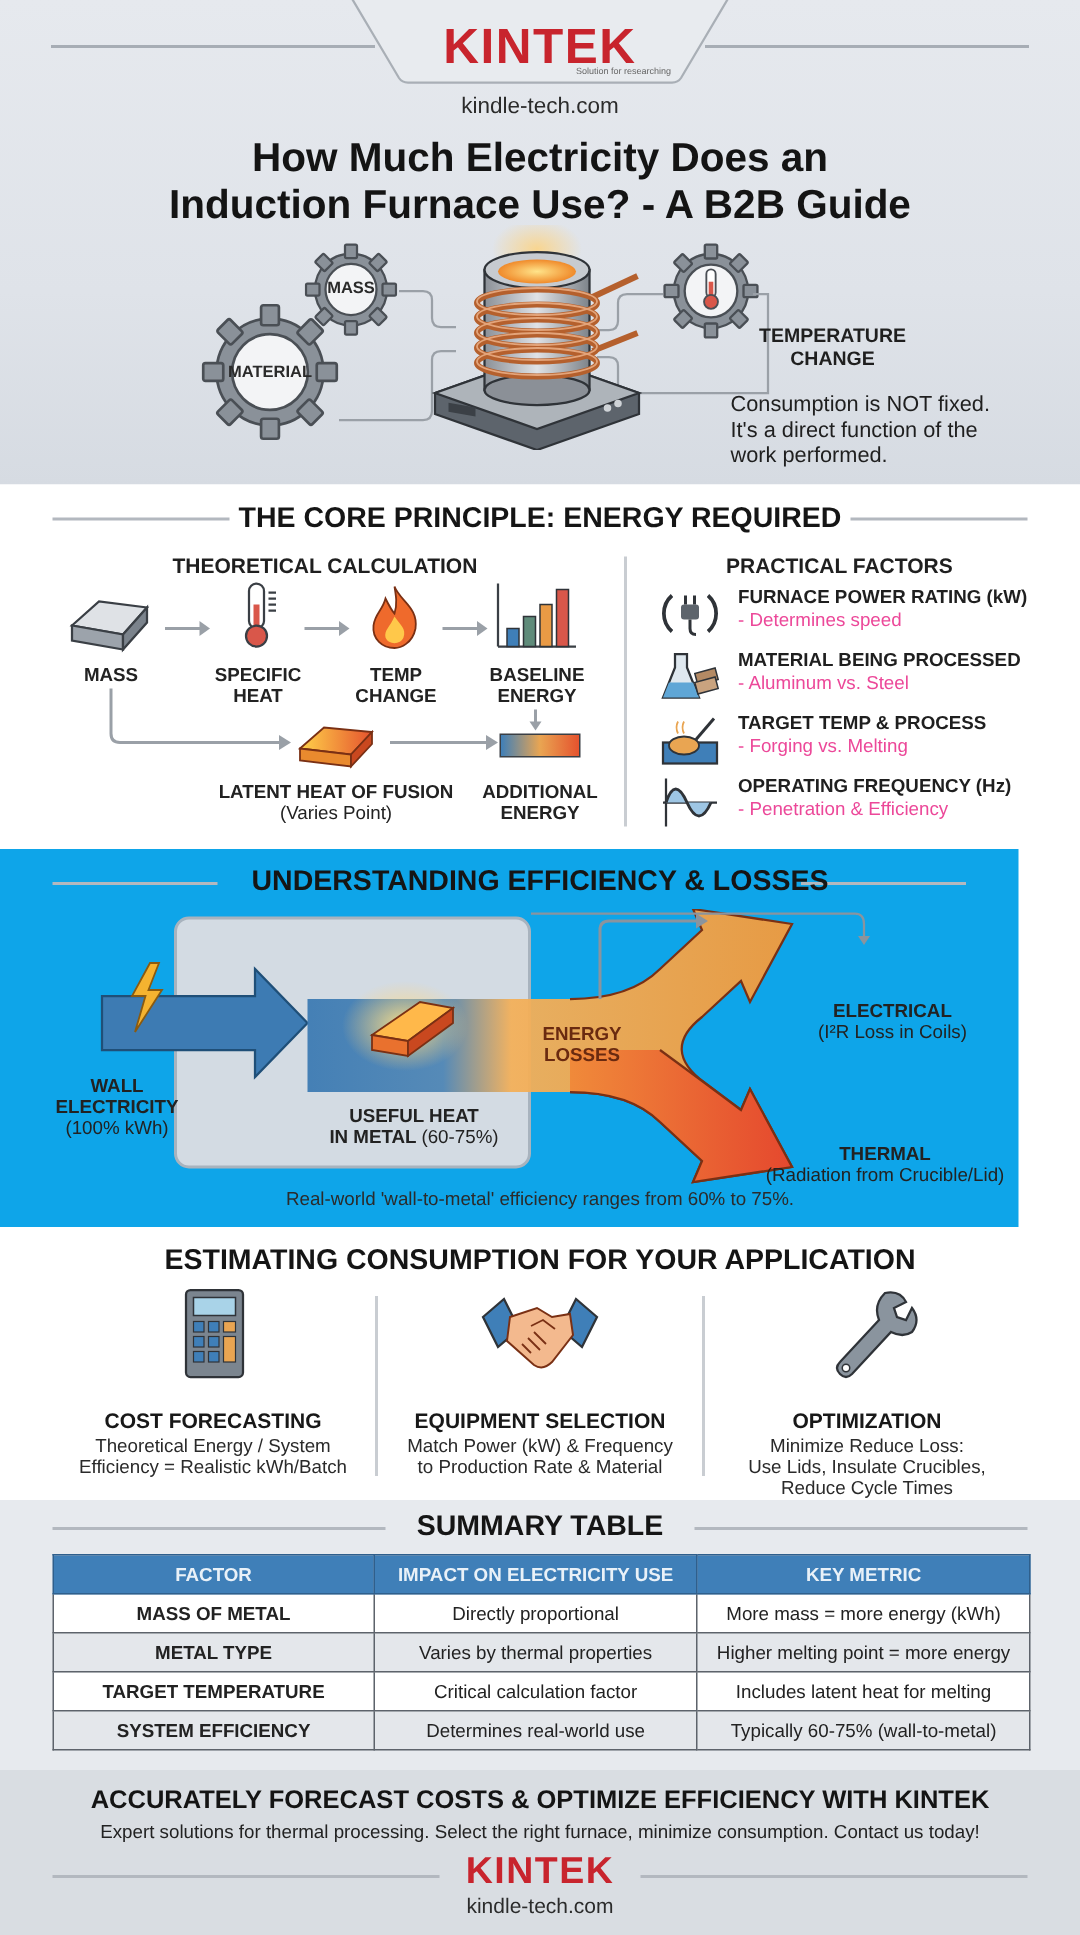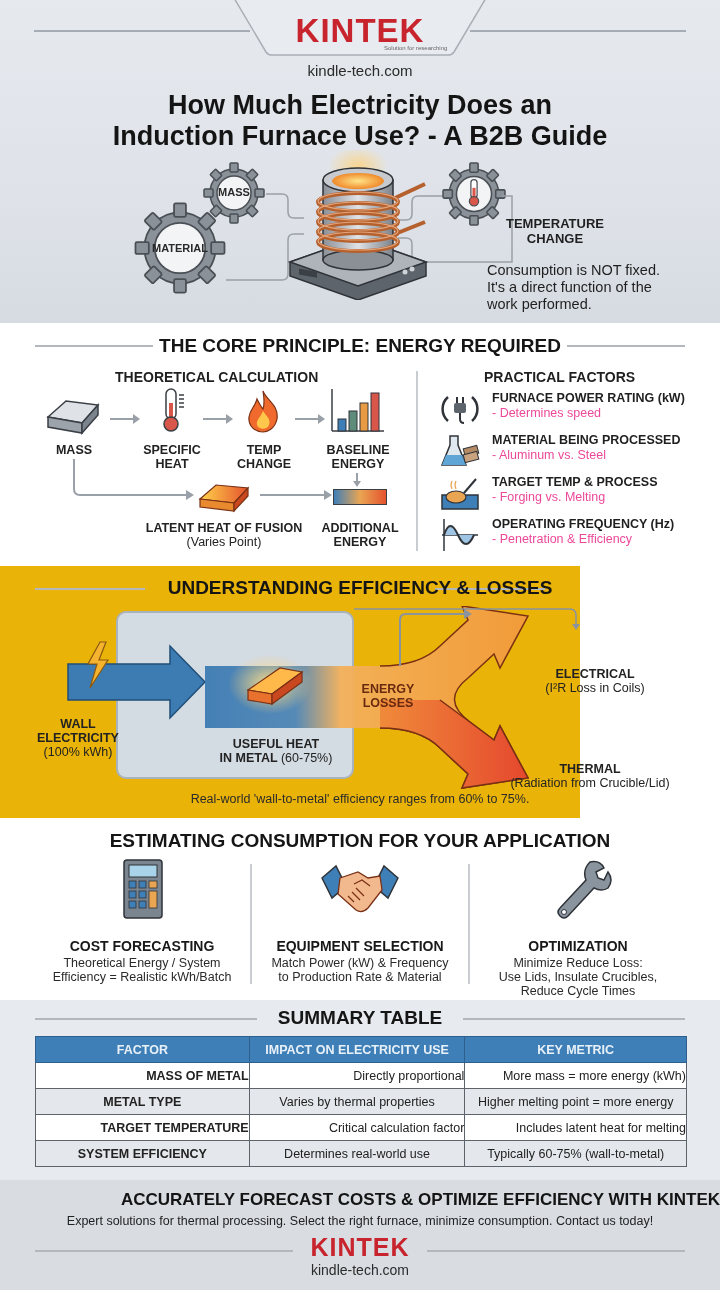--- a/index.html
+++ b/index.html
@@ -35,46 +35,46 @@
   .flow-sub { font-weight: normal; }
   .arrow-h { position: absolute; height: 2px; background: #9aa0a7; }
   .arrow-h::after { content: ""; position: absolute; right: -2px; top: -4px; border-left: 7px solid #9aa0a7; border-top: 5px solid transparent; border-bottom: 5px solid transparent; }
   .vdiv { position: absolute; left: 416px; top: 48px; width: 2px; height: 180px; background: #c9cdd2; }
   .factor { position: absolute; left: 440px; width: 270px; height: 38px; }
   .factor .ico { position: absolute; left: 0; top: 0; width: 40px; height: 36px; }
   .factor .fname { position: absolute; left: 52px; top: 0; font-weight: bold; font-size: 12.5px; color: #1f1f1f; white-space: nowrap; }
   .factor .fdesc { position: absolute; left: 52px; top: 15px; font-size: 12.5px; color: #ec4899; white-space: nowrap; }
 
   
-  .eff { position: absolute; left: 0; top: 566px; width: 580px; height: 252px; background: #eab308; }
+  .eff { position: absolute; left: 0; top: 566px; width: 679px; height: 252px; background: #0ea5e9; }
   .eff-box { position: absolute; left: 116px; top: 45px; width: 238px; height: 168px; background: #d3dbe3; border: 2px solid #a8b3be; border-radius: 10px; }
   .eff-label { position: absolute; font-weight: bold; font-size: 12.5px; line-height: 14px; text-align: center; color: #222; }
   .eff-label .n { font-weight: normal; }
   .eff-foot { position: absolute; left: 0; top: 226px; width: 720px; text-align: center; font-size: 12.5px; color: #2b2b2b; }
 
   
   .est { position: absolute; left: 0; top: 818px; width: 720px; height: 182px; background: #ffffff; }
   .est-col { position: absolute; top: 40px; width: 220px; text-align: center; }
   .est-col .ico { width: 80px; height: 62px; margin: 0 auto; }
   .est-col .t { font-weight: bold; font-size: 14px; margin-top: 14px; color: #181818; }
   .est-col .d { font-size: 12.5px; line-height: 14px; color: #2a2a2a; margin-top: 2px; }
   .est-div { position: absolute; top: 46px; width: 2px; height: 120px; background: #c9cdd2; }
 
   
   .tbl-sec { position: absolute; left: 0; top: 1000px; width: 720px; height: 180px; background: #e7eaee; }
   table { position: absolute; left: 35px; top: 36px; width: 652px; border-collapse: collapse; font-size: 12.5px; }
   th { background: #3f7fb8; color: #e9f1f8; font-weight: bold; height: 26px; border: 1px solid #2f5f8c; text-align: center; }
   td { height: 26px; text-align: center; border: 1px solid #5d636b; color: #222; }
-  tr.odd td { background: #ffffff; text-align: right; }
+  tr.odd td { background: #ffffff; }
   tr.even td { background: #e4e7eb; }
   td.fac { font-weight: bold; }
 
   
   .footer { position: absolute; left: 0; top: 1180px; width: 720px; height: 110px; background: #d9dde2; }
-  .cta { position: absolute; left: 0; top: 10px; width: 720px; text-align: right; font-weight: bold; font-size: 17px; color: #141414; }
+  .cta { position: absolute; left: 0; top: 10px; width: 720px; text-align: center; font-weight: bold; font-size: 17px; color: #141414; }
   .cta-sub { position: absolute; left: 0; top: 34px; width: 720px; text-align: center; font-size: 12.5px; color: #222; }
   .f-logo { position: absolute; left: 0; top: 53px; width: 720px; text-align: center; font-weight: bold; font-size: 25px; color: #c8242d; letter-spacing: 1px; }
   .f-url { position: absolute; left: 0; top: 82px; width: 720px; text-align: center; font-size: 14px; color: #2b2b2b; }
 </style>
 </head>
 <body>
 
 <section class="header">
   <div class="header-rule-l"></div>
   <div class="header-rule-r"></div>

